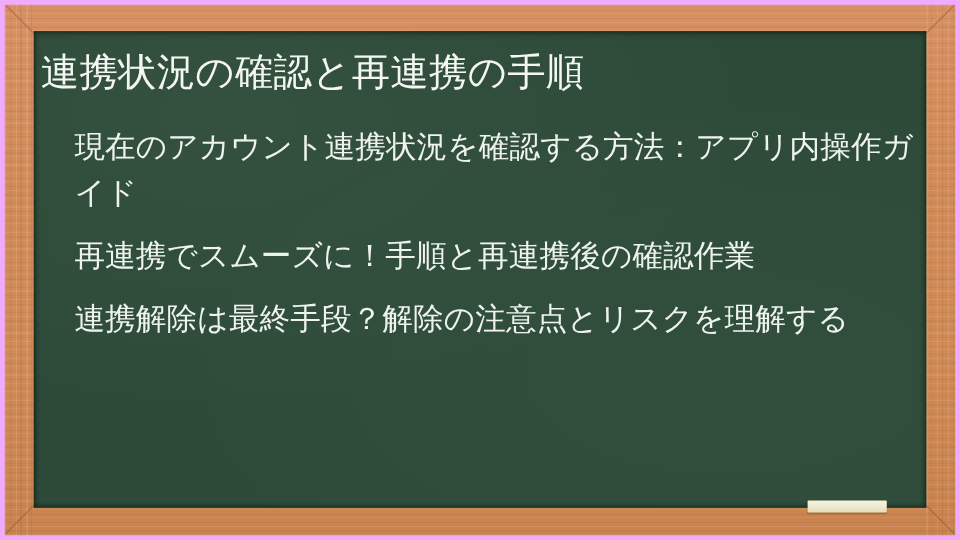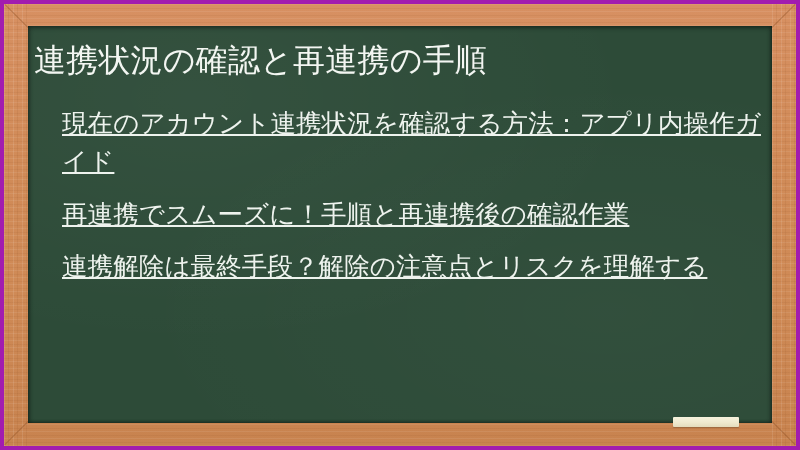--- a/index.html
+++ b/index.html
@@ -5,21 +5,21 @@
   html, body {
     margin: 0;
     padding: 0;
     background: #ffffff;
   }
   #screenshot {
     position: relative;
     width: 800px;
     height: 450px;
     overflow: hidden;
-    background: #a21caf;
+    background: #f0abfc;
     font-family: "Liberation Sans", "DejaVu Sans", sans-serif;
   }
 
   
   .board-frame {
     position: absolute;
     left: 4px;
     top: 4px;
     width: 792px;
     height: 442px;
@@ -134,21 +134,20 @@
     padding: 0;
     list-style: none;
   }
   .board-list-item {
     color: #eef3ee;
     font-size: 25.5px;
     line-height: 1.50;
     letter-spacing: 0.1px;
     font-weight: 400;
     margin-bottom: 14px;
-    text-decoration: underline;
   }
 
   
   .chalk-stick {
     position: absolute;
     left: 673px;
     top: 417px;
     width: 66px;
     height: 10px;
     background: linear-gradient(180deg, #f6f2dd 0%, #efe9ce 55%, #e3dcbd 100%);

